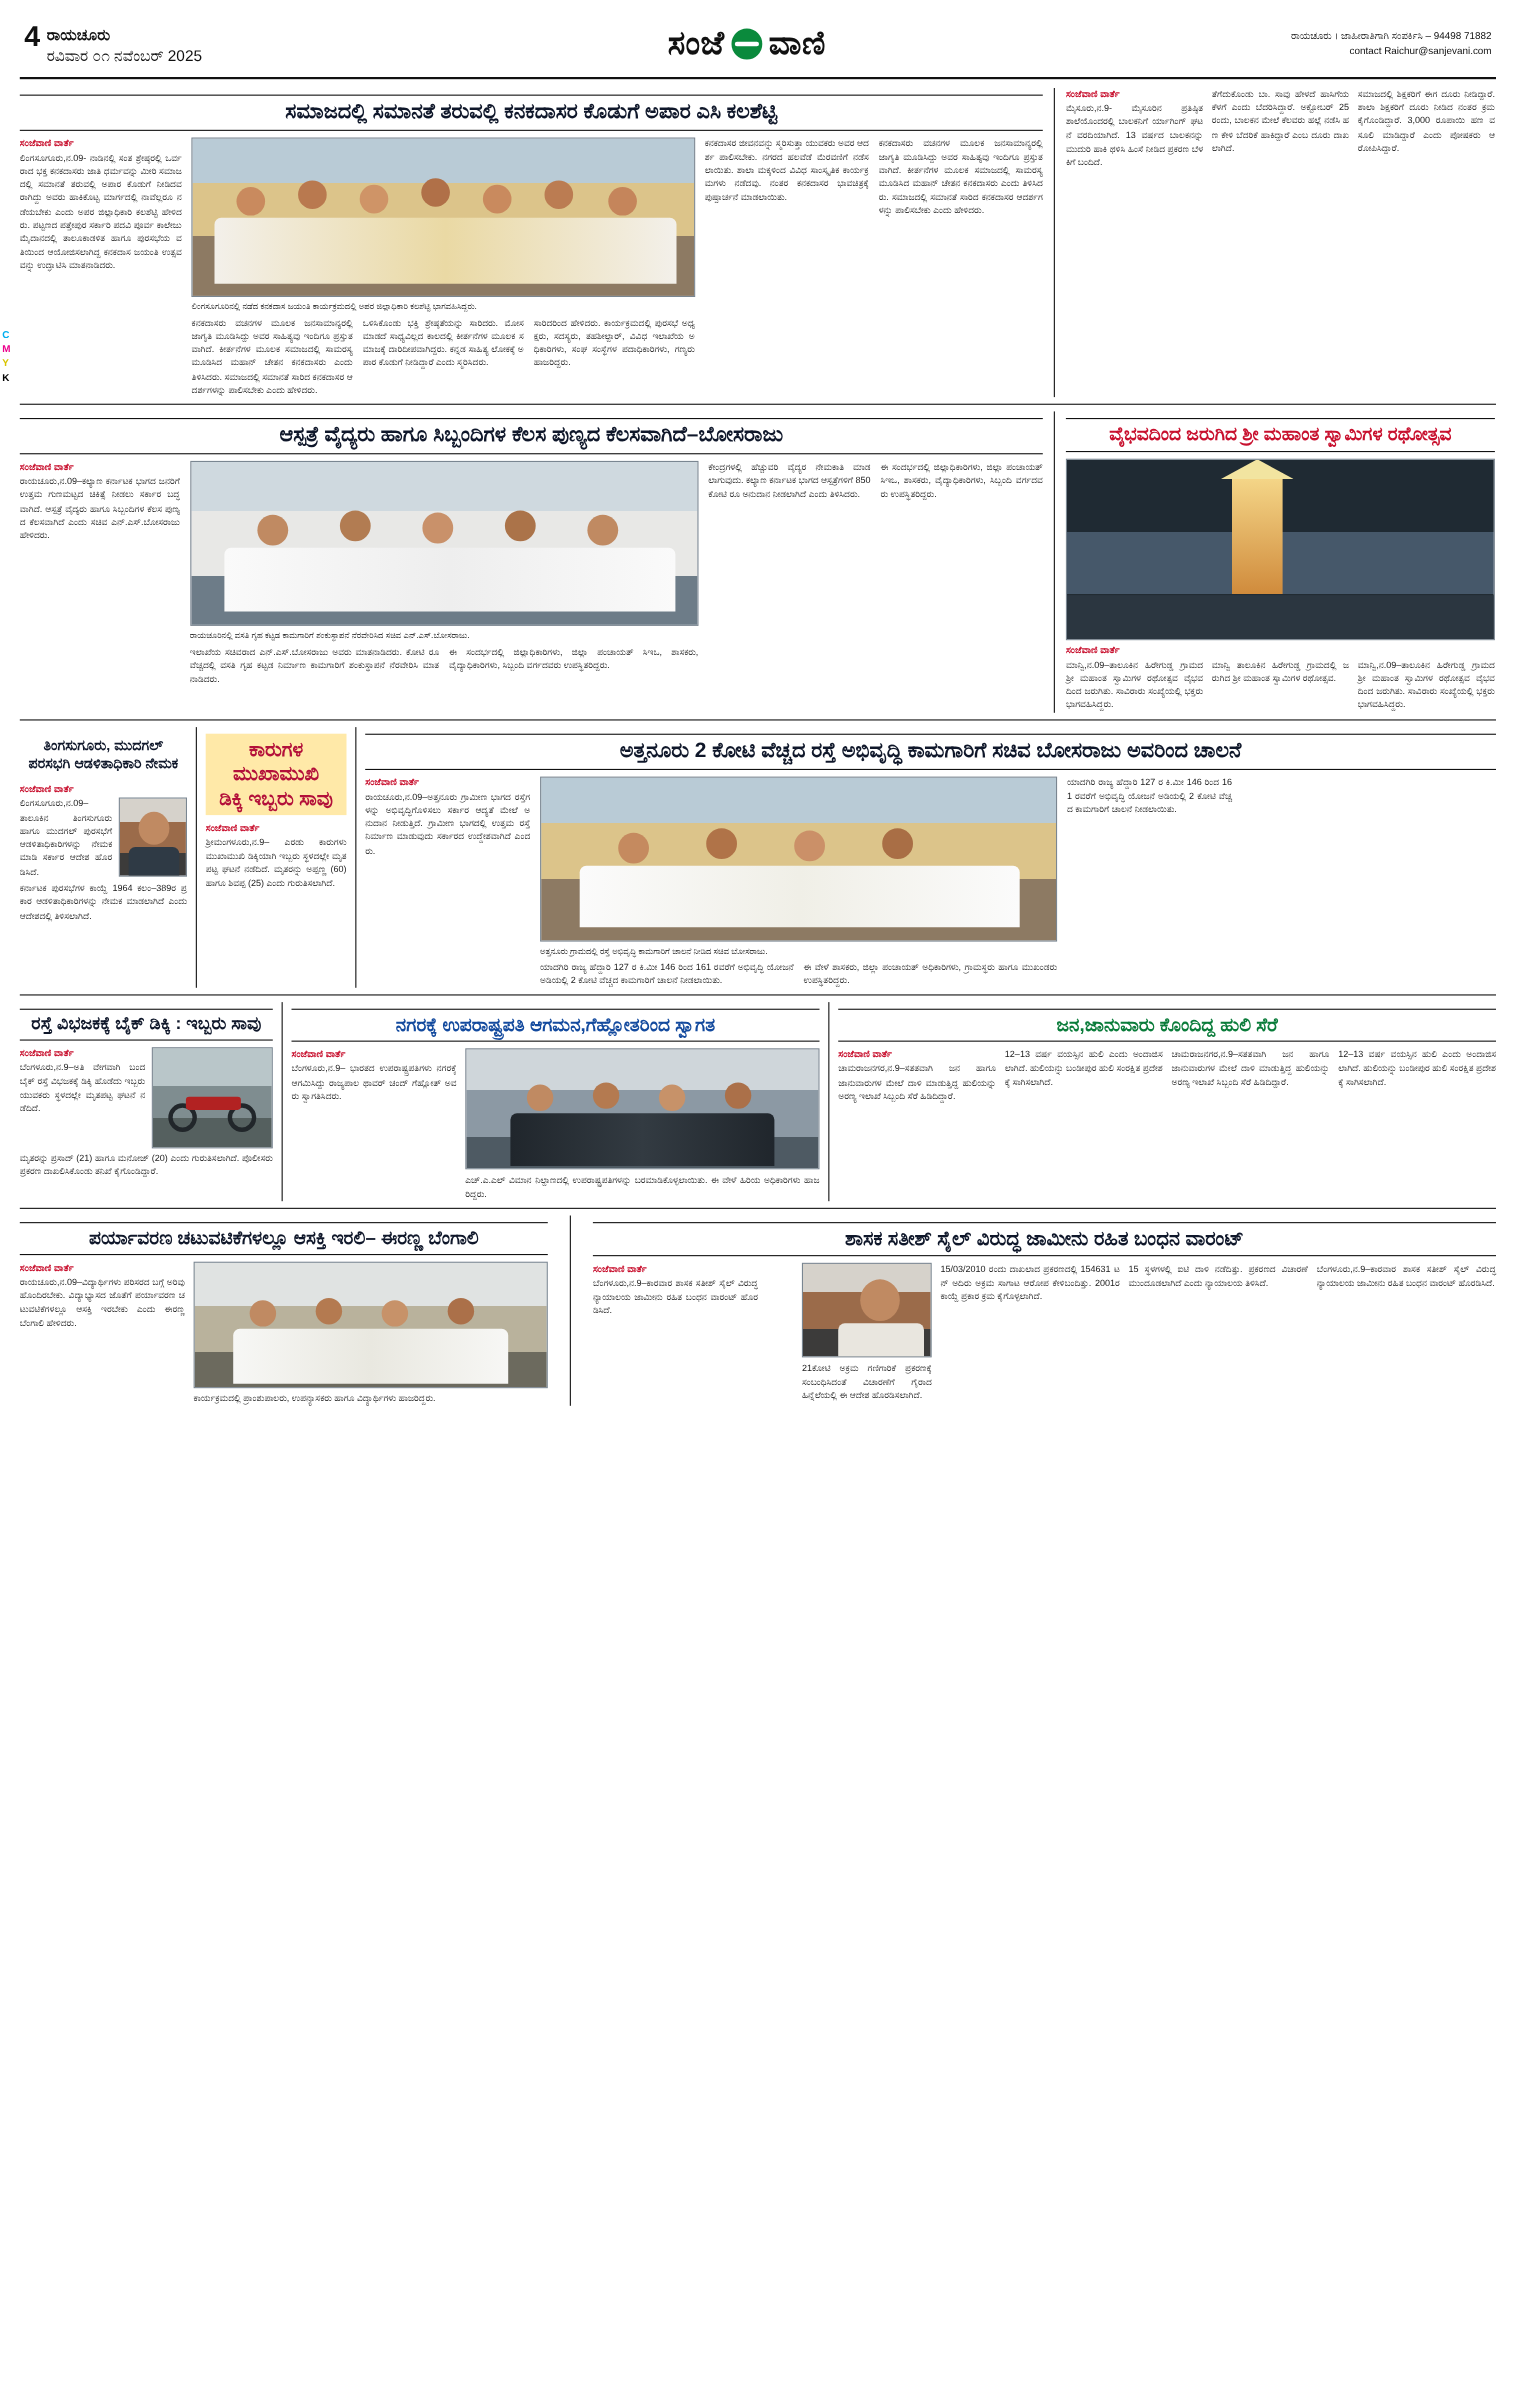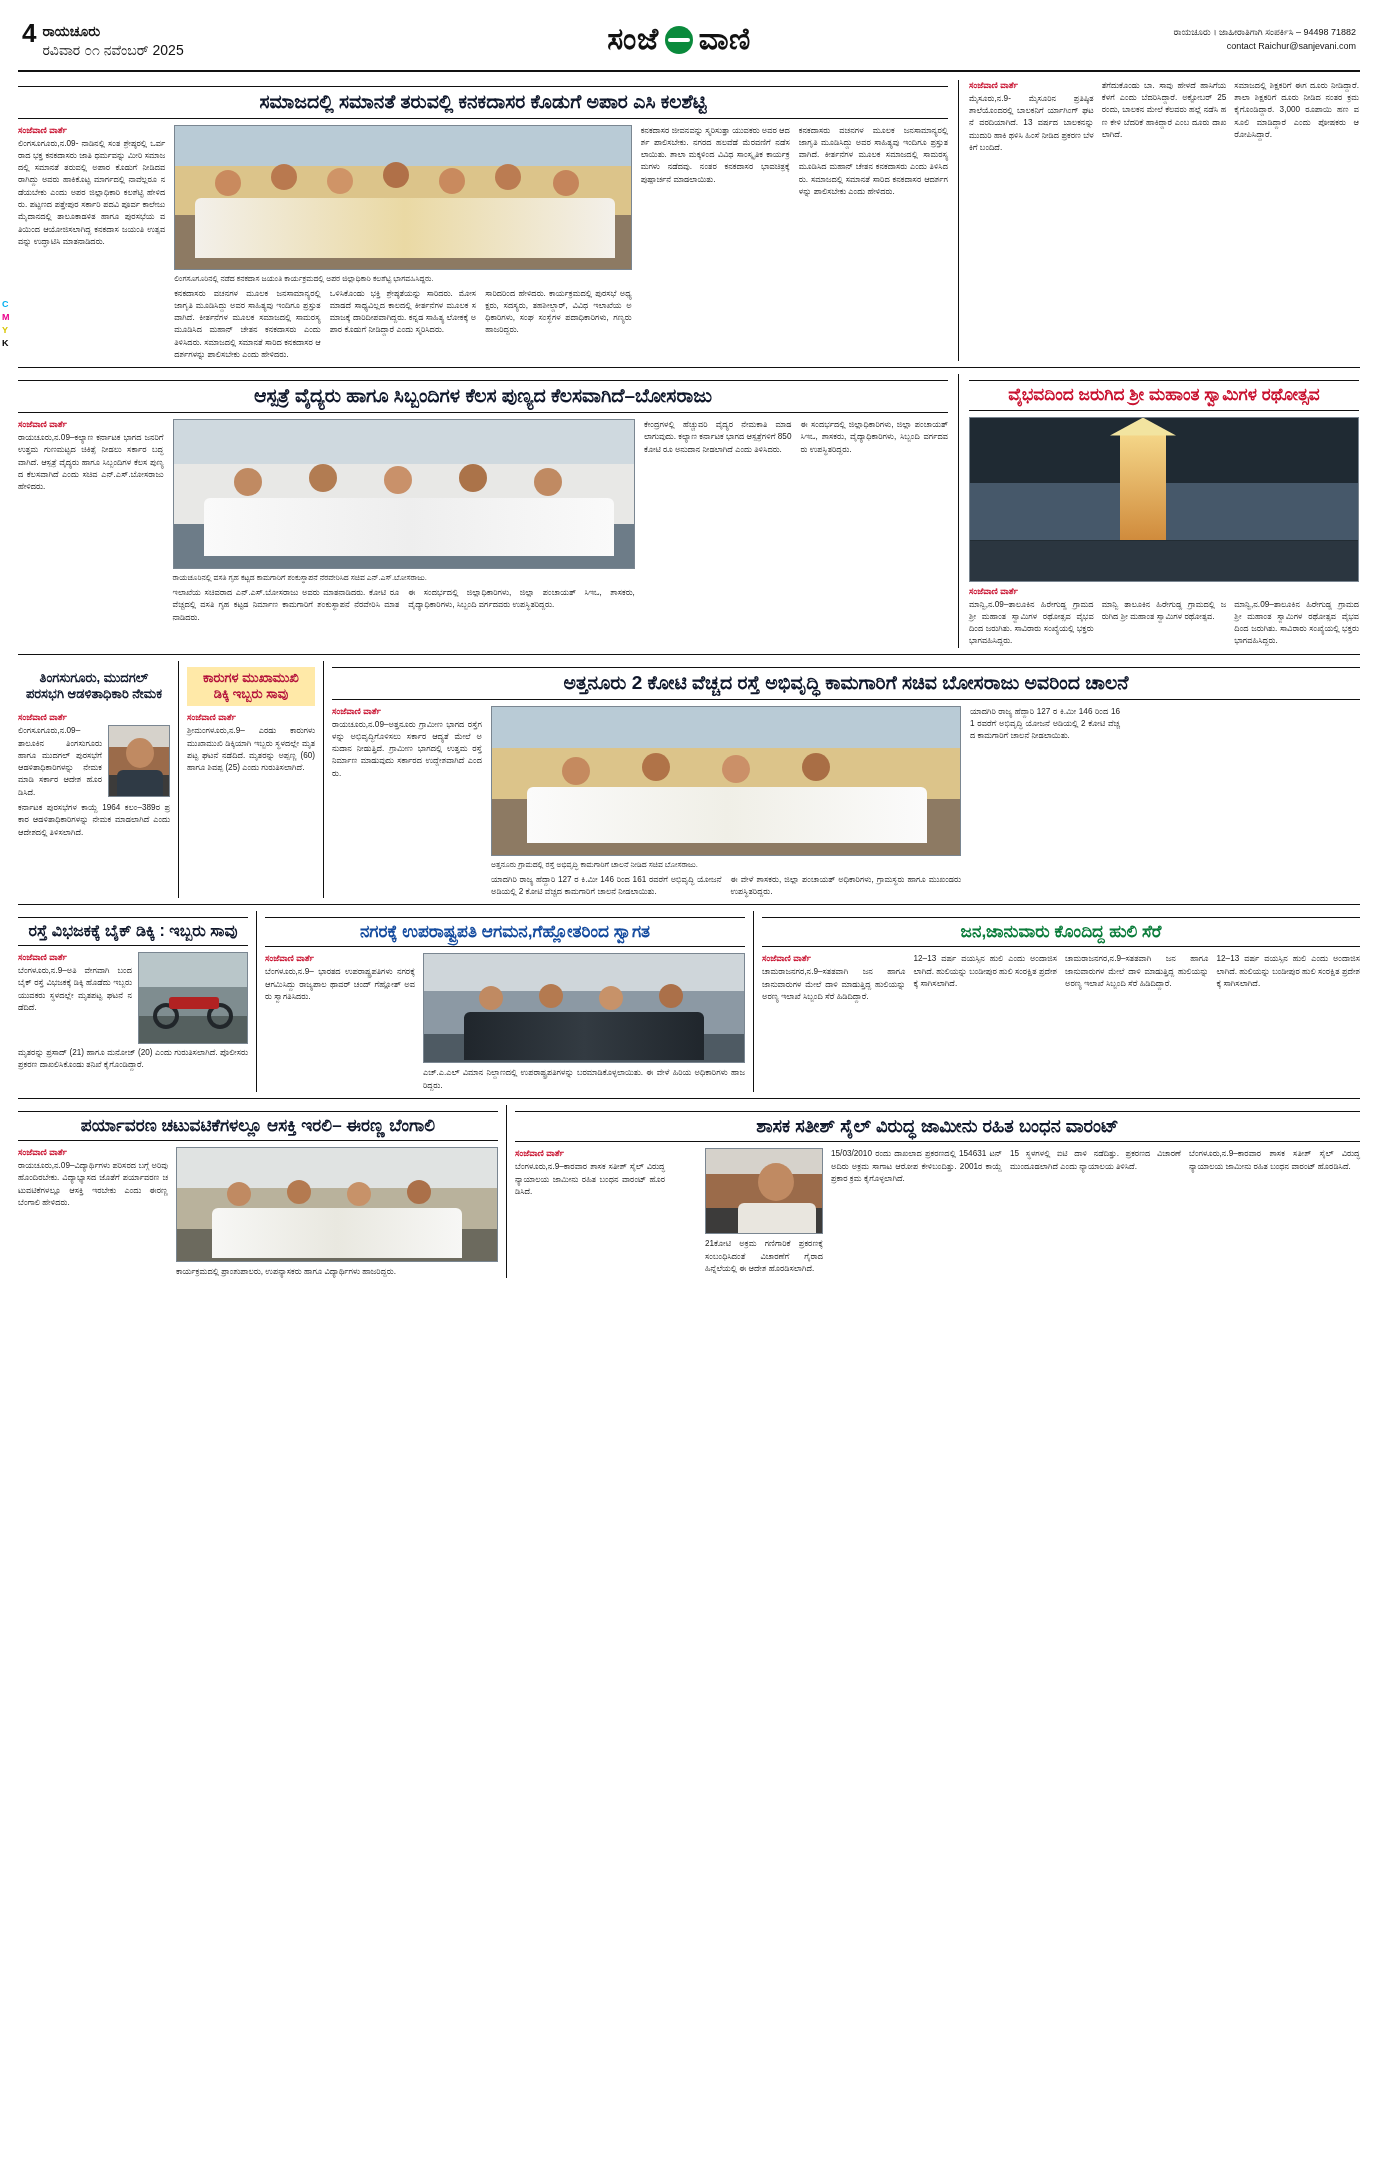--- a/index.html
+++ b/index.html
@@ -263,21 +263,21 @@
             <div class="body" style="left:8px;top:44px;width:46px;height:28px;background:#2f3a45;"></div>
           </div>
         </div>
       </div>
       <div class="col-text" style="margin-top:3px;">ಕರ್ನಾಟಕ ಪುರಸಭೆಗಳ ಕಾಯ್ದೆ 1964 ಕಲಂ–389ರ ಪ್ರಕಾರ ಆಡಳಿತಾಧಿಕಾರಿಗಳನ್ನು ನೇಮಕ ಮಾಡಲಾಗಿದೆ ಎಂದು ಆದೇಶದಲ್ಲಿ ತಿಳಿಸಲಾಗಿದೆ.</div>
     </div>
 
     <div class="divider-v"></div>
 
     <div style="width:128px;">
-      <div class="headline plain" style="font-size:13px; line-height:1.25; text-align:center; background:#ffe9a8; color:#b3103a;">
+      <div class="headline plain" style="font-size:18px; line-height:1.25; text-align:center; background:#ffe9a8; color:#b3103a;">
         <div>ಕಾರುಗಳ ಮುಖಾಮುಖಿ</div>
         <div>ಡಿಕ್ಕಿ ಇಬ್ಬರು ಸಾವು</div>
       </div>
       <div class="byline">ಸಂಜೆವಾಣಿ ವಾರ್ತೆ</div>
       <div class="col-text">ಶ್ರೀಮಂಗಳೂರು,ನ.9– ಎರಡು ಕಾರುಗಳು ಮುಖಾಮುಖಿ ಡಿಕ್ಕಿಯಾಗಿ ಇಬ್ಬರು ಸ್ಥಳದಲ್ಲೇ ಮೃತಪಟ್ಟ ಘಟನೆ ನಡೆದಿದೆ. ಮೃತರನ್ನು ಅಪ್ಪಣ್ಣ (60) ಹಾಗೂ ಶಿವಪ್ಪ (25) ಎಂದು ಗುರುತಿಸಲಾಗಿದೆ.</div>
     </div>
 
     <div class="divider-v"></div>
 
     <div style="flex:1;">
@@ -363,21 +363,21 @@
         </div>
         <div style="flex:1;" class="col-text">12–13 ವರ್ಷ ವಯಸ್ಸಿನ ಹುಲಿ ಎಂದು ಅಂದಾಜಿಸಲಾಗಿದೆ. ಹುಲಿಯನ್ನು ಬಂಡೀಪುರ ಹುಲಿ ಸಂರಕ್ಷಿತ ಪ್ರದೇಶಕ್ಕೆ ಸಾಗಿಸಲಾಗಿದೆ.</div>
         <div style="flex:1;" class="col-text">ಚಾಮರಾಜನಗರ,ನ.9–ಸತತವಾಗಿ ಜನ ಹಾಗೂ ಜಾನುವಾರುಗಳ ಮೇಲೆ ದಾಳಿ ಮಾಡುತ್ತಿದ್ದ ಹುಲಿಯನ್ನು ಅರಣ್ಯ ಇಲಾಖೆ ಸಿಬ್ಬಂದಿ ಸೆರೆ ಹಿಡಿದಿದ್ದಾರೆ.</div>
         <div style="flex:1;" class="col-text">12–13 ವರ್ಷ ವಯಸ್ಸಿನ ಹುಲಿ ಎಂದು ಅಂದಾಜಿಸಲಾಗಿದೆ. ಹುಲಿಯನ್ನು ಬಂಡೀಪುರ ಹುಲಿ ಸಂರಕ್ಷಿತ ಪ್ರದೇಶಕ್ಕೆ ಸಾಗಿಸಲಾಗಿದೆ.</div>
       </div>
     </div>
   </div>
 
   <div class="rule-h"></div>
 
-  <div style="display:flex; gap:8px;">
+  <div style="display:flex; gap:20px;">
 
     <div style="width:480px;">
       <div class="headline" style="font-size:17px;">ಪರ್ಯಾವರಣ ಚಟುವಟಿಕೆಗಳಲ್ಲೂ ಆಸಕ್ತಿ ಇರಲಿ– ಈರಣ್ಣ ಬೆಂಗಾಲಿ</div>
       <div style="display:flex; gap:8px;">
         <div style="width:150px;">
           <div class="byline">ಸಂಜೆವಾಣಿ ವಾರ್ತೆ</div>
           <div class="col-text">ರಾಯಚೂರು,ನ.09–ವಿದ್ಯಾರ್ಥಿಗಳು ಪರಿಸರದ ಬಗ್ಗೆ ಅರಿವು ಹೊಂದಿರಬೇಕು. ವಿದ್ಯಾಭ್ಯಾಸದ ಜೊತೆಗೆ ಪರ್ಯಾವರಣ ಚಟುವಟಿಕೆಗಳಲ್ಲೂ ಆಸಕ್ತಿ ಇರಬೇಕು ಎಂದು ಈರಣ್ಣ ಬೆಂಗಾಲಿ ಹೇಳಿದರು.</div>
         </div>
         <div style="flex:1;">
           <div class="photo ph-room" style="height:115px;">

